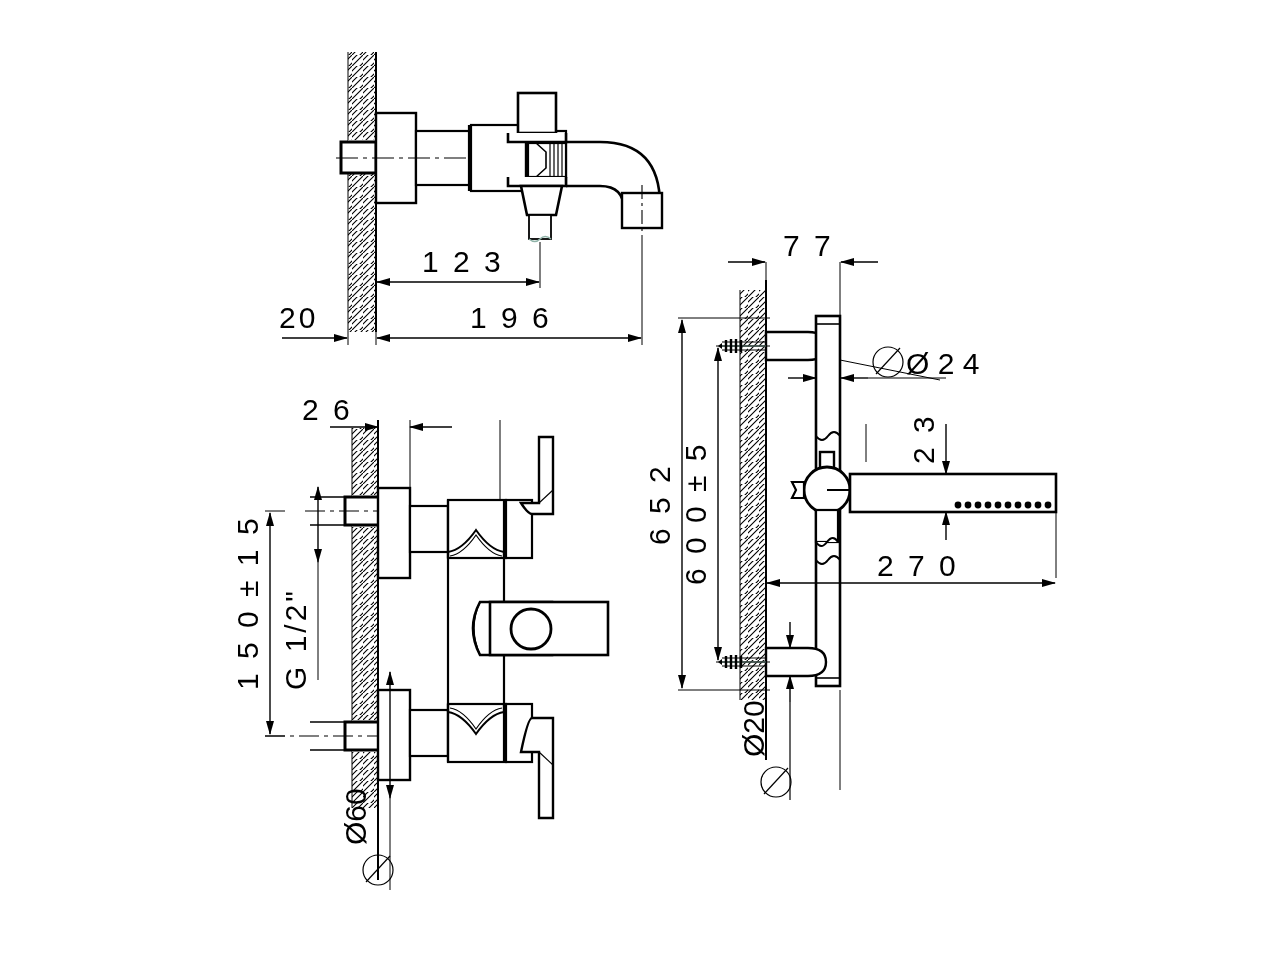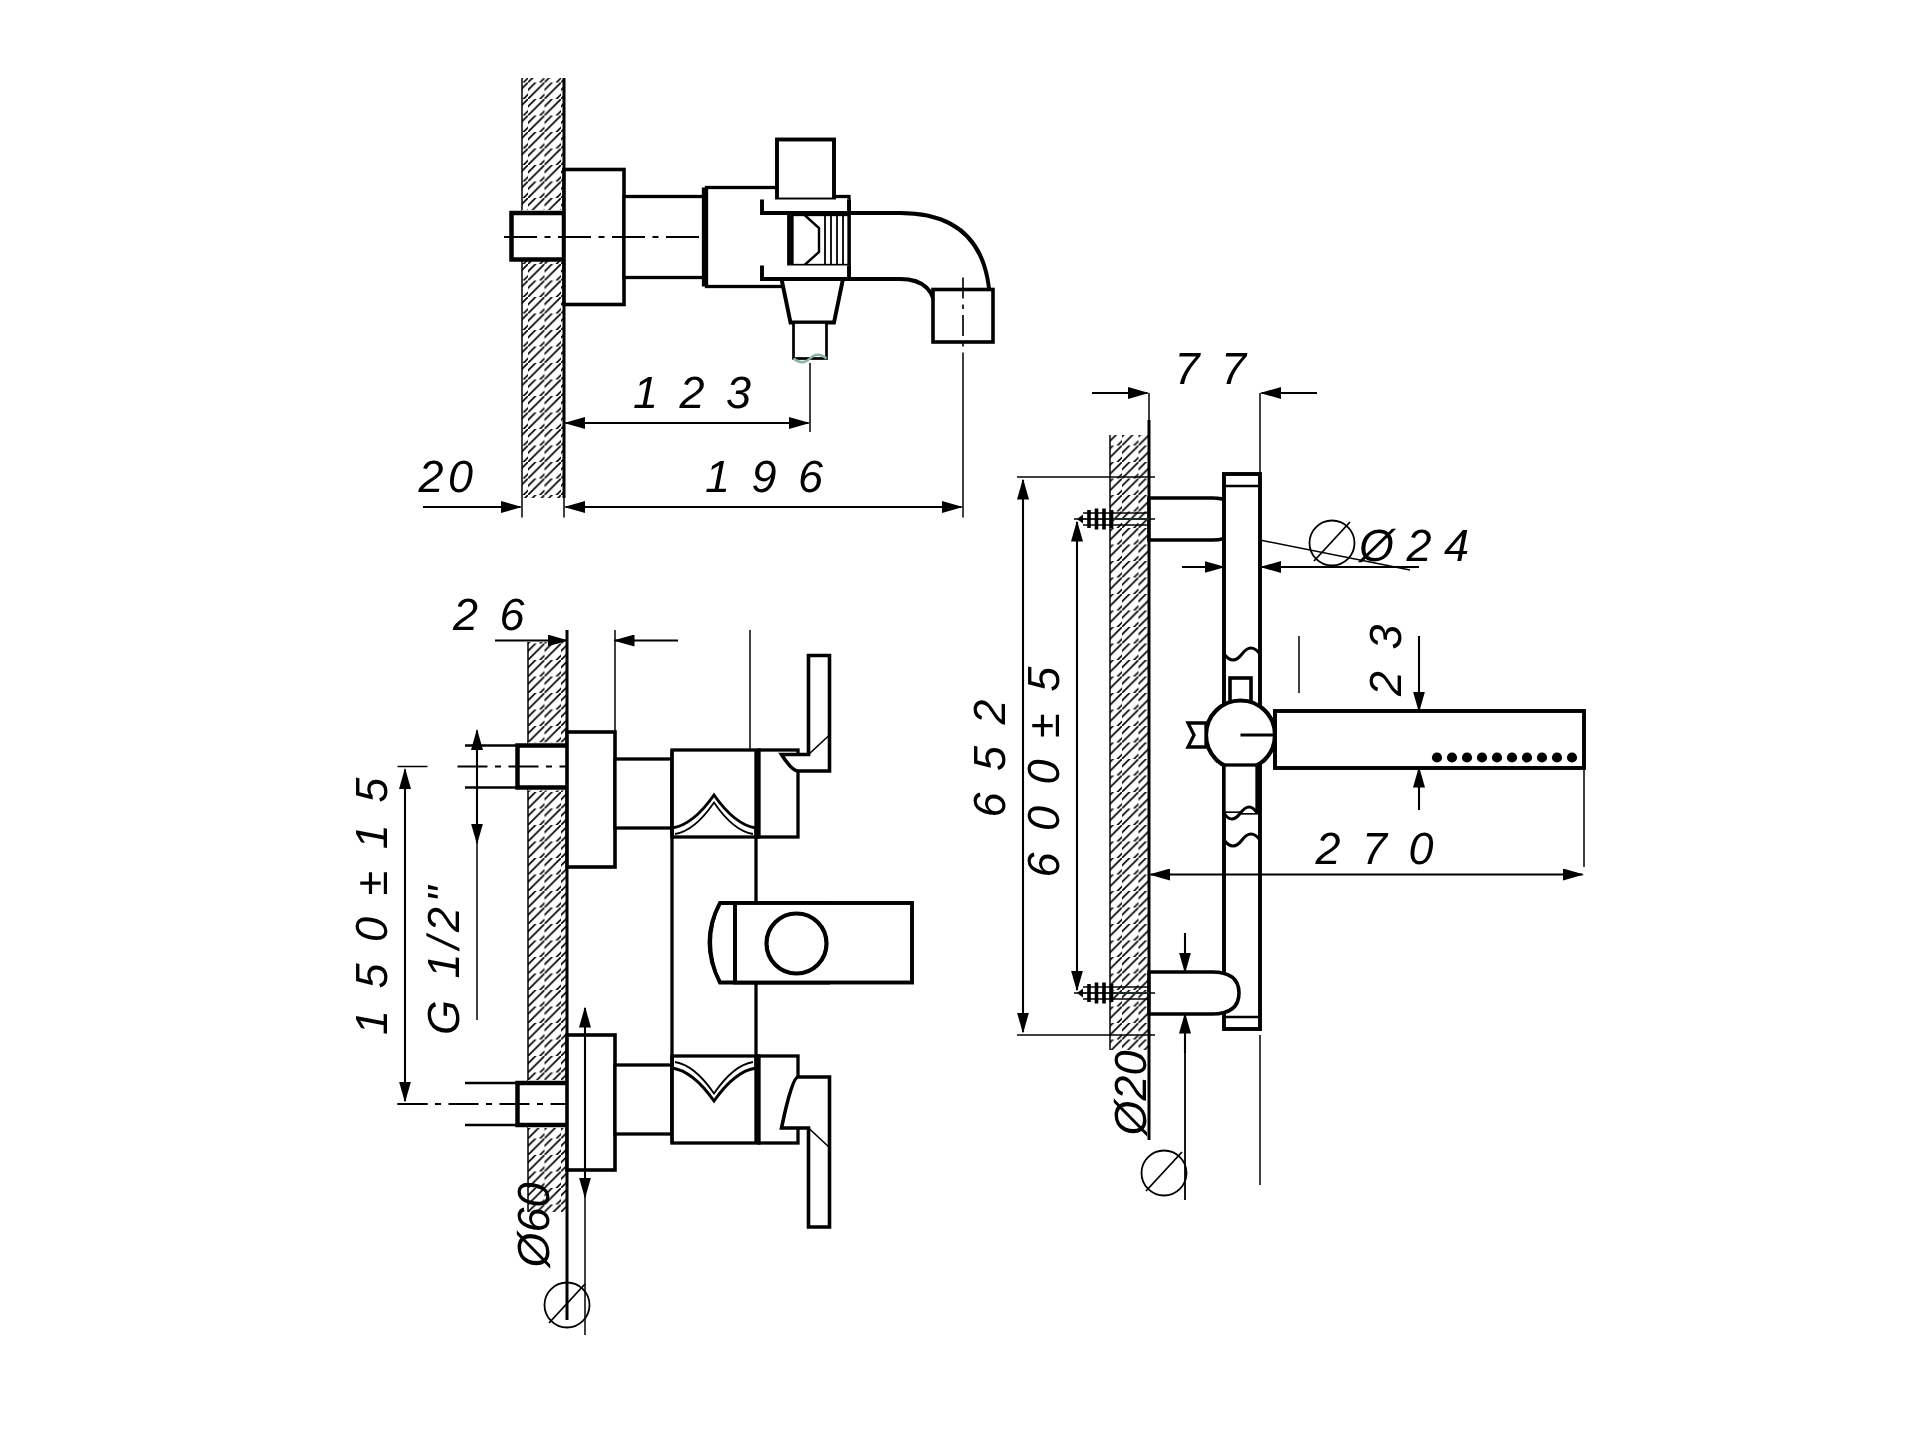--- a/index.html
+++ b/index.html
@@ -10,21 +10,20 @@
   }
   body {
     font-family: "Liberation Sans", sans-serif;
   }
   #drawing-root {
     position: relative;
     width: 1280px;
     height: 960px;
     background: #8b5cf6;
     overflow: hidden;
-    font-style: italic;
   }
   #cad-svg {
     display: block;
     width: 1280px;
     height: 960px;
   }
   .dim-text {
     font-family: "Liberation Sans", sans-serif;
     font-size: 30px;
     letter-spacing: 3px;

